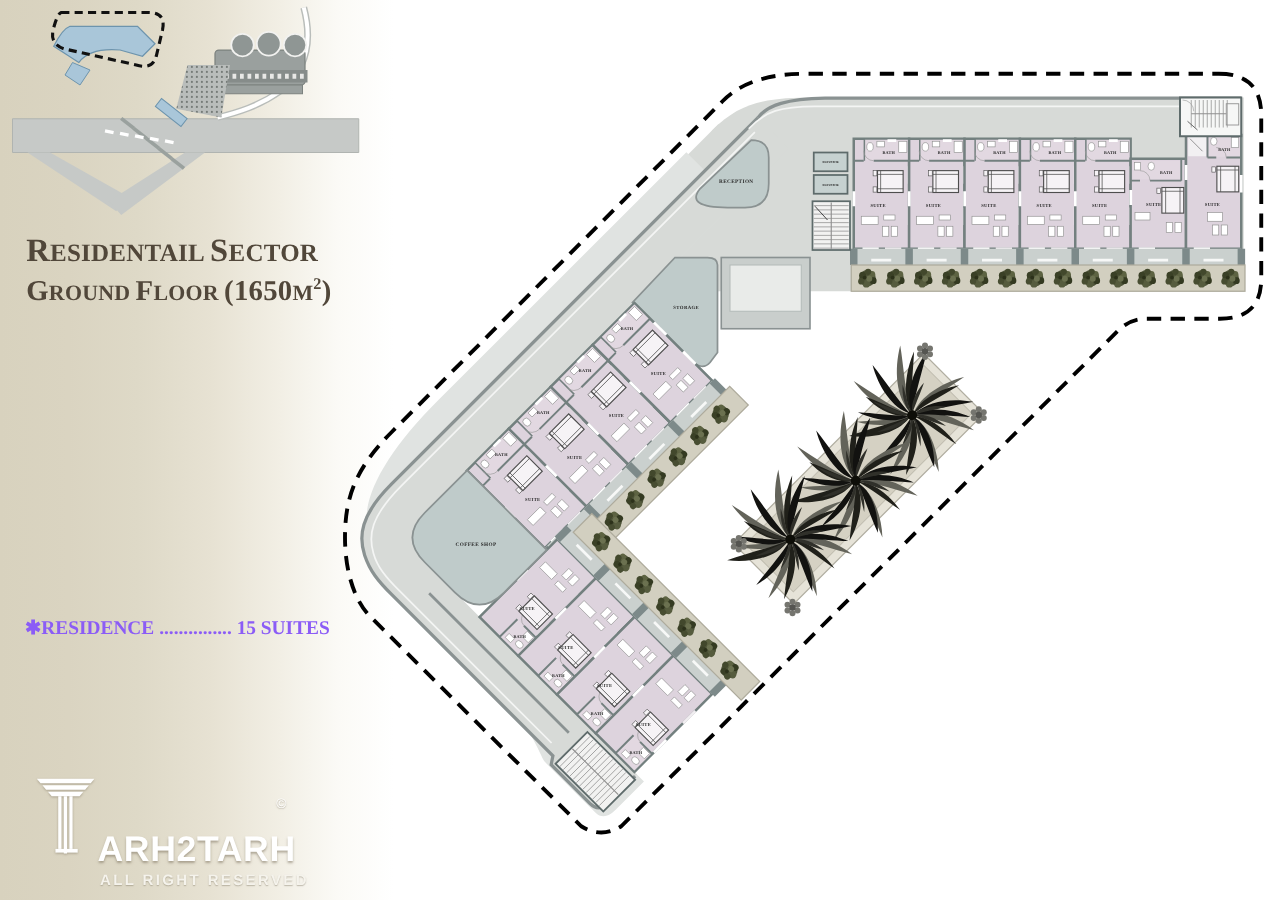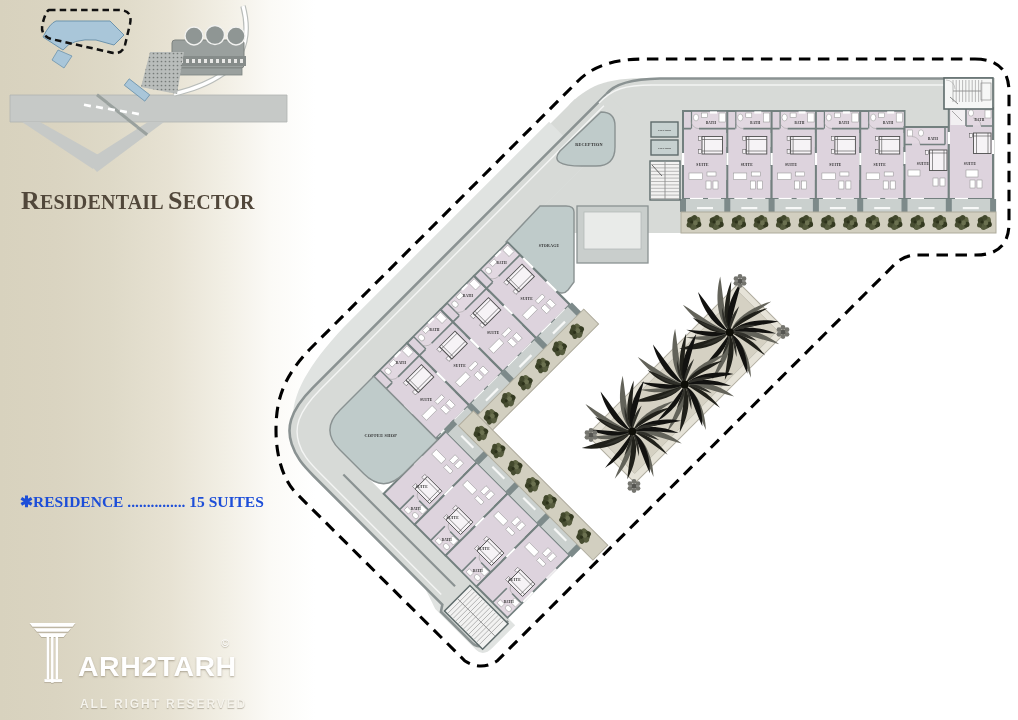--- a/index.html
+++ b/index.html
@@ -5,23 +5,23 @@
 html,body{margin:0;padding:0;width:1018px;height:720px;overflow:hidden;background:#ffffff;}
 #stage{position:relative;width:928px;height:720px;font-family:"Liberation Serif",serif;}
 #grad{position:absolute;left:0;top:0;width:360px;height:720px;
  background:linear-gradient(90deg,#d8d2be 0px,#dad4c1 55px,#ded9c7 110px,#e7e2d3 170px,#f2efe5 225px,#fbfaf6 270px,#ffffff 315px);}
 #title{position:absolute;left:21px;top:187px;color:#51473a;font-weight:bold;white-space:nowrap;}
 #title .b{font-size:26px;}
 #title .s{font-size:20px;}
 #title .b2{font-size:23px;}
 #title .s2{font-size:17.5px;}
 #title div{line-height:28px;letter-spacing:0.2px;}
-#legend{position:absolute;left:20px;top:493px;color:#1d4ed8;font-size:15.5px;font-weight:bold;letter-spacing:0px;white-space:nowrap;}
+#legend{position:absolute;left:20px;top:493px;color:#8b5cf6;font-size:15.5px;font-weight:bold;letter-spacing:0px;white-space:nowrap;}
 #logo{position:absolute;left:28px;top:620px;color:#ffffff;white-space:nowrap;}
-#logo .t1{position:absolute;left:50px;top:30px;font-family:"Liberation Sans",sans-serif;font-weight:bold;font-size:28.5px;letter-spacing:0.5px;text-shadow:0 1px 2px rgba(120,110,90,0.55);}
+#logo .t1{position:absolute;left:50px;top:44px;font-family:"Liberation Sans",sans-serif;font-weight:bold;font-size:28.5px;letter-spacing:0.5px;text-shadow:0 1px 2px rgba(120,110,90,0.55);}
 #logo .t2{position:absolute;left:52px;top:57px;font-family:"Liberation Sans",sans-serif;font-weight:bold;font-size:12px;letter-spacing:1.9px;color:#f5f3ec;text-shadow:0 1px 1px rgba(120,110,90,0.45);margin-top:20px;}
 #logo .c{position:absolute;left:193px;top:17px;font-family:"Liberation Sans",sans-serif;font-size:11px;text-shadow:0 1px 1px rgba(120,110,90,0.5);}
 svg text{font-family:"Liberation Serif",serif;}
 </style>
 </head>
 <body>
 <div id="stage">
 
 <div id="grad"></div>
 
@@ -85,20 +85,21 @@
   <rect x="84" y="104" width="7" height="2.6" transform="rotate(12 87 105)"></rect>
   <rect x="96" y="106" width="7" height="2.6" transform="rotate(12 99 107)"></rect>
   <rect x="108" y="108" width="7" height="2.6" transform="rotate(12 111 109)"></rect>
   <rect x="120" y="110" width="7" height="2.6" transform="rotate(12 123 111)"></rect>
   <rect x="132" y="112" width="7" height="2.6" transform="rotate(12 135 113)"></rect>
  </g>
 </svg>
 
 <div id="title">
  <div><span class="b">R</span><span class="s">ESIDENTAIL</span> <span class="b">S</span><span class="s">ECTOR</span></div>
+ <div style="margin-top:-6px"><span class="b2">G</span><span class="s2">ROUND</span> <span class="b2">F</span><span class="s2">LOOR</span> <span class="b2">(1650</span><span class="s2">M</span><span class="b2"><sup style="font-size:13px">2</sup>)</span></div>
 </div>
 
 <div id="legend">✱RESIDENCE ............... 15 SUITES</div>
 
 <div id="logo">
  <svg width="52" height="68" viewBox="0 0 70 92" preserveAspectRatio="none">
   <g fill="#ffffff" style="filter:drop-shadow(0 1px 1px rgba(120,110,90,0.5))">
    <path d="M2,4 H64 L60,9 H6 Z"></path>
    <path d="M8,11 H58 L54,16 H12 Z"></path>
    <path d="M14,18 H52 L48,23 H18 Z"></path>

